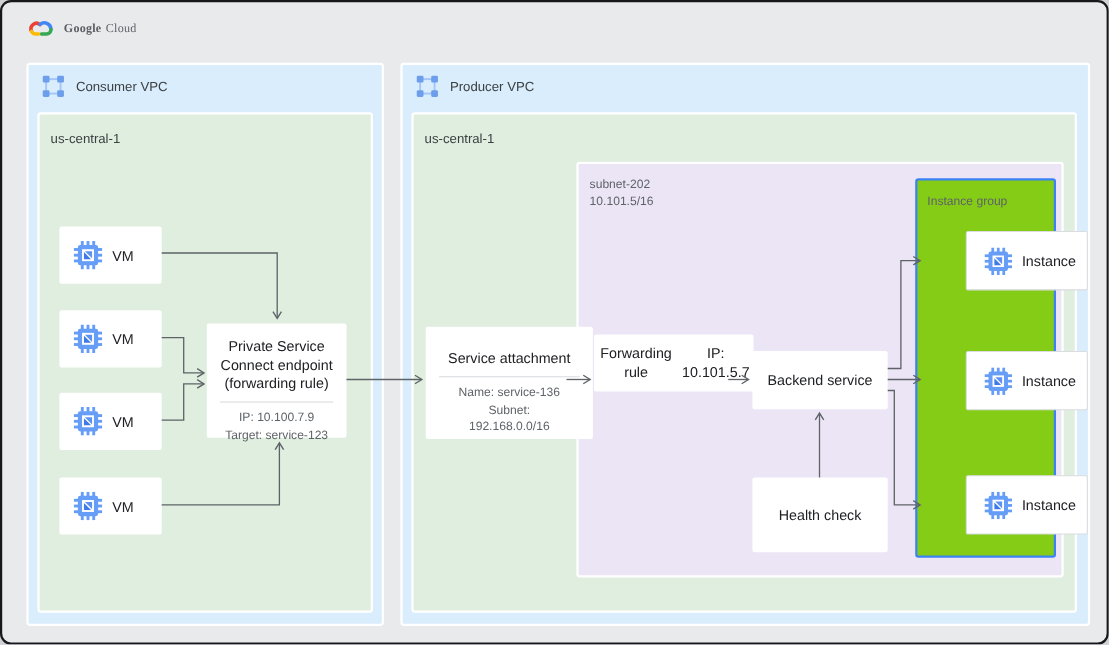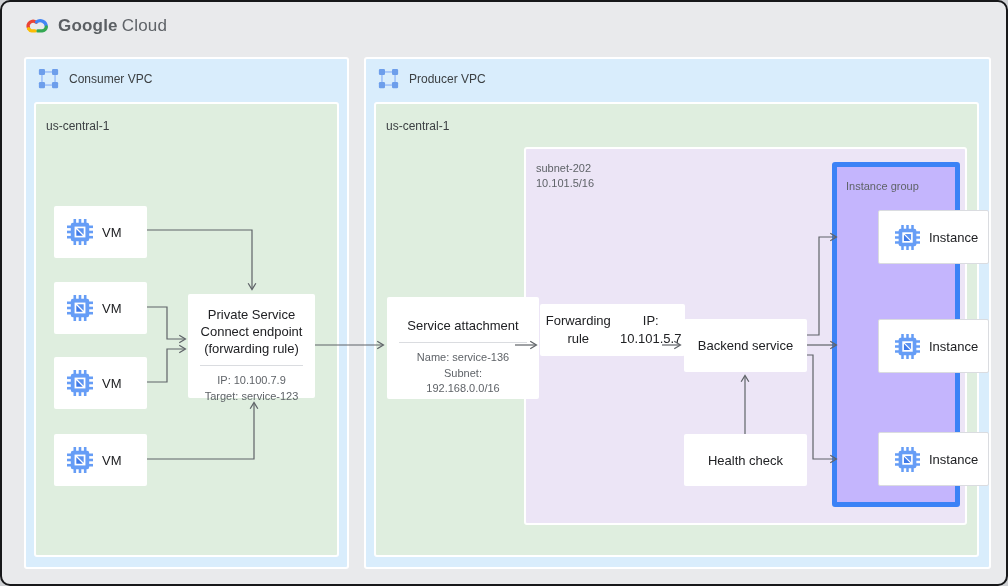--- a/index.html
+++ b/index.html
@@ -5,28 +5,28 @@
   html,body{margin:0;padding:0;background:#cfd1d4;}
   *{box-sizing:border-box;}
   #frame{
     position:relative;width:1008px;height:586px;
     background:#e9eaec;border:2px solid #17181a;border-radius:10px;
     overflow:hidden;font-family:"Liberation Sans", sans-serif;
   }
   .abs{position:absolute;}
   
   .logo{display:flex;align-items:center;gap:8px;}
-  .logo-text{font-size:17px;color:#5f6368;letter-spacing:.2px;}
+  .logo-text{font-size:11px;color:#5f6368;letter-spacing:.2px;font-family:Liberation Serif, serif;}
   .logo-text .g{font-weight:700;color:#5b5f63;}
   .logo-text .c{font-weight:400;margin-left:4px;}
   
   .vpc{background:#d9edfc;border:2px solid #fff;border-radius:3px;}
   .region{background:#dfeedf;border:2px solid #fff;border-radius:3px;}
   .subnet{background:#ece5f6;border:2px solid #fff;border-radius:3px;}
-  .igroup{background:#c4b5fd;border:5px solid #3b82f6;border-radius:3px;text-align:right;}
+  .igroup{background:#84cc16;border:2px solid #3b82f6;border-radius:3px;text-align:right;}
   .vpc-head{position:absolute;left:12px;top:9px;display:flex;align-items:center;gap:10px;}
   .vpc-label{font-size:12px;color:#3c4043;}
   .region-label{position:absolute;left:10px;top:15px;font-size:12px;color:#3c4043;}
   .subnet-label{position:absolute;left:10px;top:12px;font-size:11px;color:#5f6368;line-height:1.35;}
   .igroup-label{position:absolute;left:9px;top:13px;font-size:11px;color:#5f6368;}
   
   .node{background:#fff;border-radius:2px;display:flex;align-items:center;justify-content:center;}
   .node.vmbox{justify-content:flex-start;padding-left:13px;gap:9px;}
   .node.inst{border:1px solid #dadce0;justify-content:flex-start;padding-left:16px;gap:9px;margin-left:38px;}
   .node-label{font-size:13px;color:#202124;text-align:center;}
@@ -219,21 +219,21 @@
 
   <div class="abs node" style="left:538px;top:302px;width:145px;height:52px;flex-direction:row;line-height:1.35;">
     <span class="node-label">Forwarding rule</span>
     <span class="node-label">IP: 10.101.5.7</span>
   </div>
 
   <div class="abs node" style="left:682px;top:317px;width:123px;height:53px;">
     <span class="node-label">Backend service</span>
   </div>
 
-  <div class="abs node" style="left:682px;top:432px;width:123px;height:52px;">
+  <div class="abs node" style="left:682px;top:432px;width:123px;height:68px;">
     <span class="node-label">Health check</span>
   </div>
 
   <div class="abs igroup" style="left:830px;top:160px;width:128px;height:345px;">
     <span class="igroup-label">Instance group</span>
   </div>
 
   <div class="abs node inst" style="left:838px;top:208px;width:111px;height:54px;">
     <span style="display:flex;">
         <svg width="25" height="25" viewBox="0 0 24 24">

